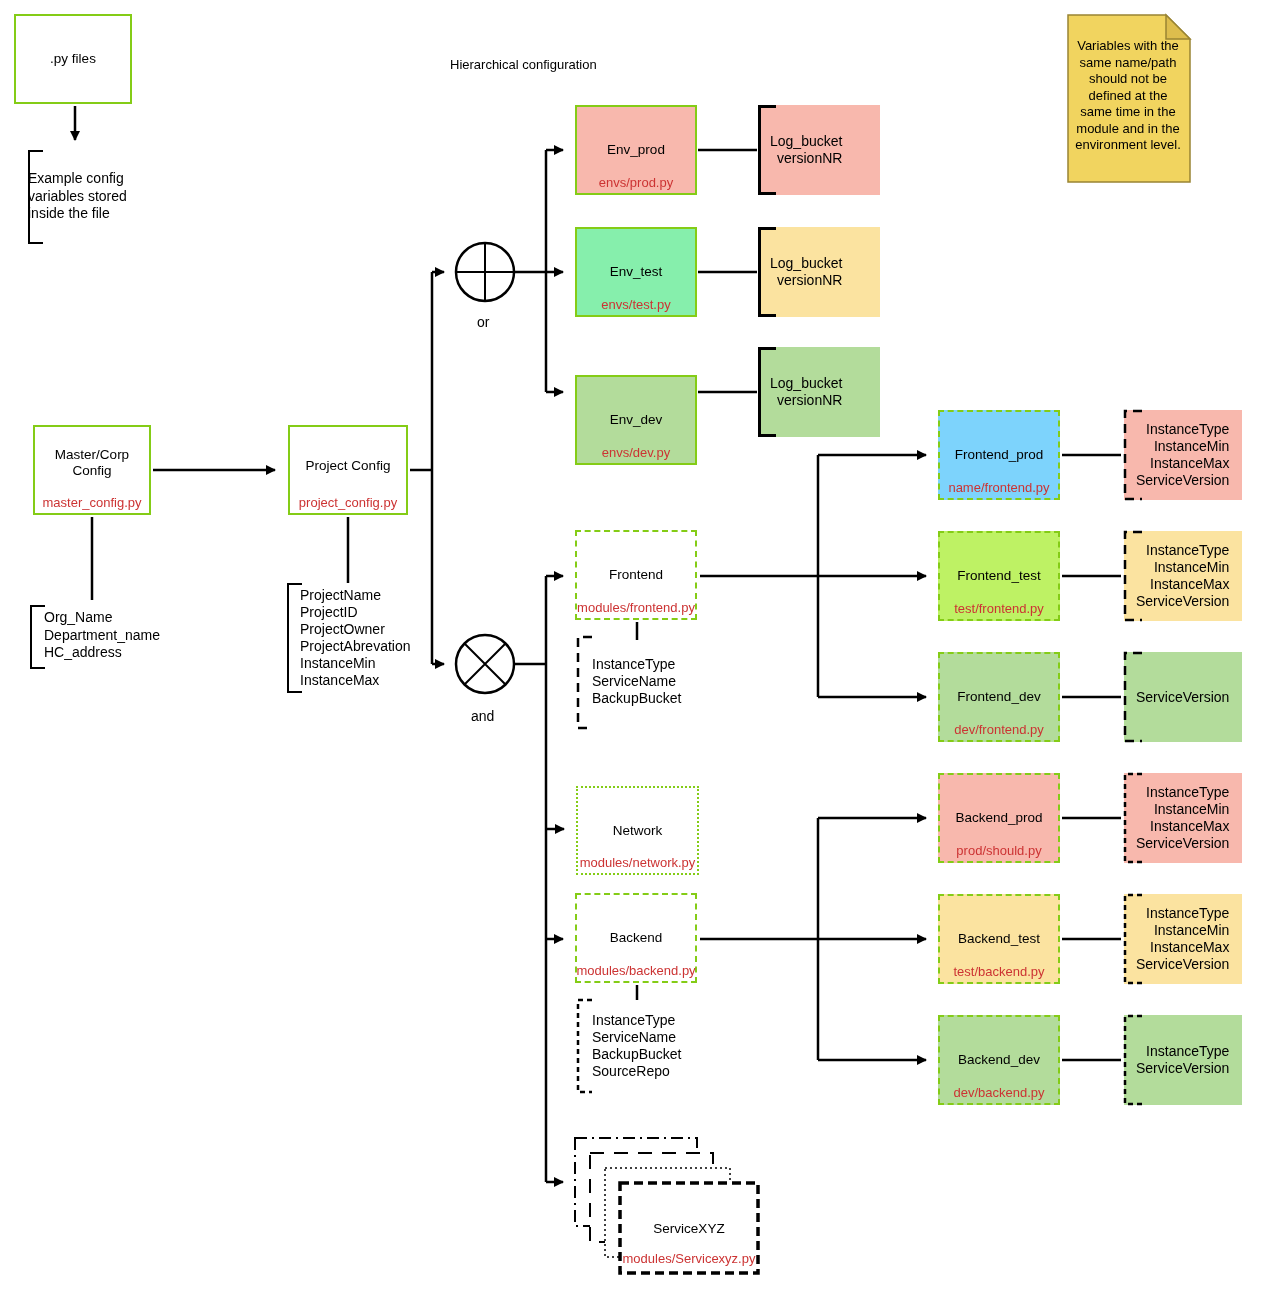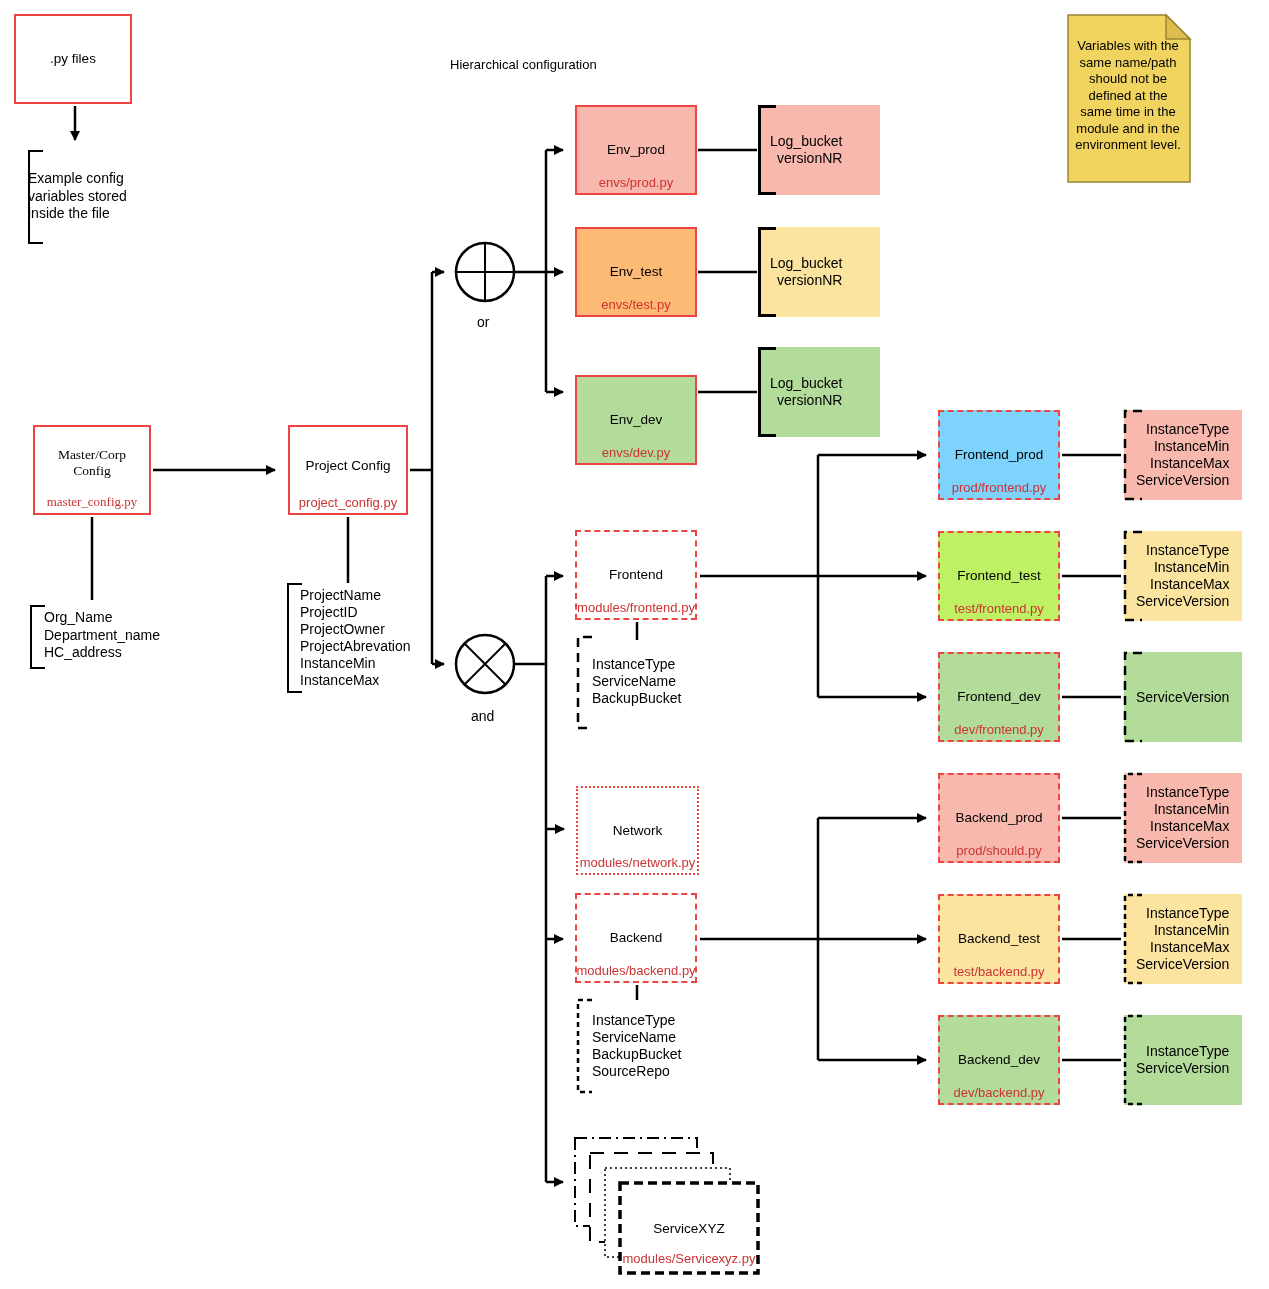--- a/index.html
+++ b/index.html
@@ -7,21 +7,21 @@
     position:relative;
     width:1269px;height:1289px;
     font-family:"Liberation Sans", sans-serif;
     color:#000;
     overflow:hidden;
     background:#fff;
   }
   .box{
     position:absolute;
     background:#fff;
-    border:2px solid #ef4444;
+    border:2px solid #84cc16;
     z-index:1;
     box-sizing:border-box;
   }
   .box.b-dashed{border-style:dashed;}
   .box.b-dotted{border-style:dotted;}
   .box-label{
     position:absolute;left:0;right:0;top:50%;
     transform:translateY(-50%);
     text-align:center;
     font-size:13.5px;line-height:16px;
@@ -91,21 +91,21 @@
 
   <div id="subtitle">Hierarchical configuration</div>
 
   <div class="box" style="left:14px;top:14px;width:118px;height:90px;">
     <div class="box-label">.py files</div>
   </div>
   <div class="listtext" style="left:28px;top:170px;">Example config
 variables stored
 inside the file</div>
 
-  <div class="box" style="left:33px;top:425px;width:118px;height:90px;font-family:Liberation Serif, serif;">
+  <div class="box" style="left:33px;top:425px;width:118px;height:90px;">
     <div class="box-label" style="top:42%;">Master/Corp Config</div>
     <div class="box-path">master_config.py</div>
   </div>
   <div class="listtext" style="left:44px;top:609px;">Org_Name
 Department_name
 HC_address</div>
 
   <div class="box" style="left:288px;top:425px;width:120px;height:90px;">
     <div class="box-label" style="top:45%;">Project Config</div>
     <div class="box-path">project_config.py</div>
@@ -117,21 +117,21 @@
 InstanceMin
 InstanceMax</div>
 
   <div class="gate-label" style="left:477px;top:314px;">or</div>
   <div class="gate-label" style="left:471px;top:708px;">and</div>
 
   <div class="box" style="left:575px;top:105px;width:122px;height:90px;background:#f8b8ad;">
     <div class="box-label">Env_prod</div>
     <div class="box-path">envs/prod.py</div>
   </div>
-  <div class="box" style="left:575px;top:227px;width:122px;height:90px;background:#fdba74;">
+  <div class="box" style="left:575px;top:227px;width:122px;height:90px;background:#86efac;">
     <div class="box-label">Env_test</div>
     <div class="box-path">envs/test.py</div>
   </div>
   <div class="box" style="left:575px;top:347px;width:122px;height:90px;background:#b3dc9b;margin-top:28px;">
     <div class="box-label">Env_dev</div>
     <div class="box-path">envs/dev.py</div>
   </div>
 
   <div class="attrbox" style="left:758px;top:105px;width:122px;background:#f8b8ad;">
     <div class="attr-text">Log_bucket
@@ -163,21 +163,21 @@
     <div class="box-label">Backend</div>
     <div class="box-path">modules/backend.py</div>
   </div>
   <div class="listtext" style="left:592px;top:1012px;line-height:17px;">InstanceType
 ServiceName
 BackupBucket
 SourceRepo</div>
 
   <div class="box b-dashed" style="left:938px;top:410px;width:122px;height:90px;background:#7dd3fc;">
     <div class="box-label">Frontend_prod</div>
-    <div class="box-path">prod/frontend.py</div>
+    <div class="box-path">name/frontend.py</div>
   </div>
   <div class="box b-dashed" style="left:938px;top:531px;width:122px;height:90px;background:#bef264;">
     <div class="box-label">Frontend_test</div>
     <div class="box-path">test/frontend.py</div>
   </div>
   <div class="box b-dashed" style="left:938px;top:652px;width:122px;height:90px;background:#b3dc9b;">
     <div class="box-label">Frontend_dev</div>
     <div class="box-path">dev/frontend.py</div>
   </div>
 

